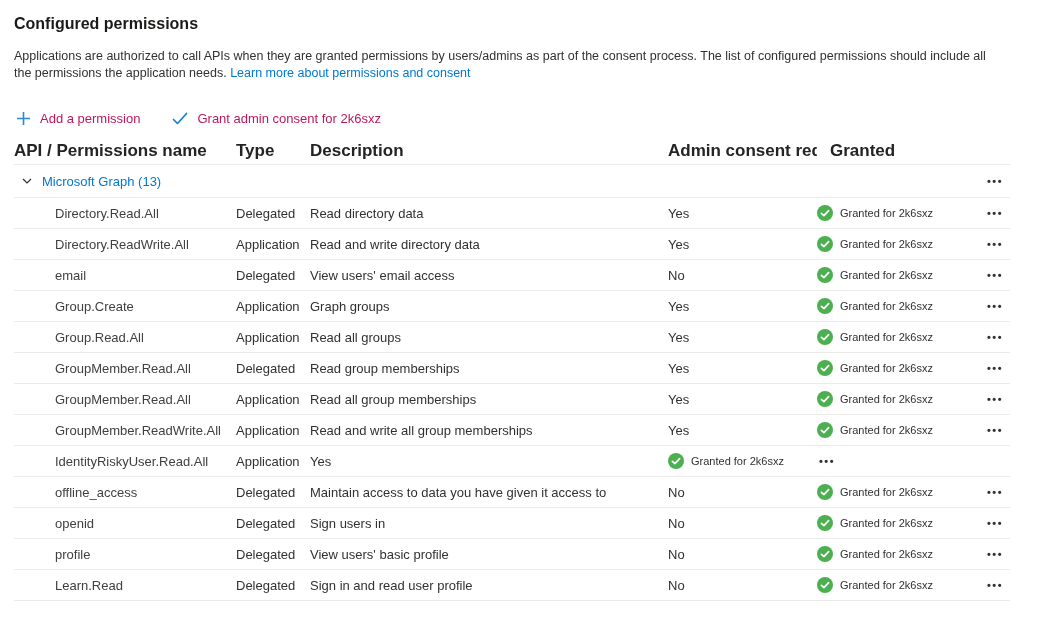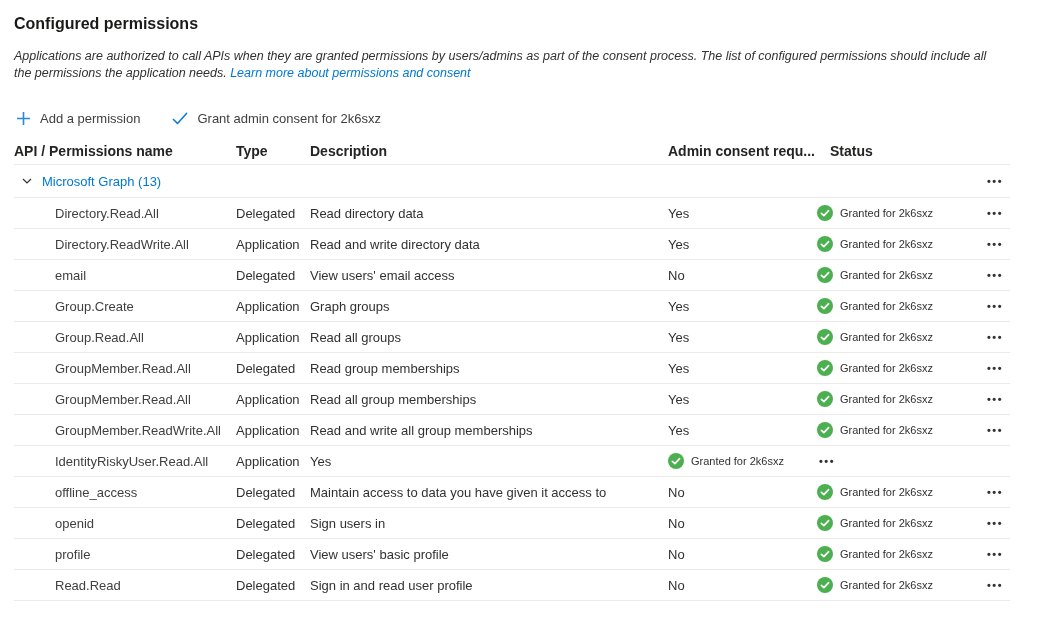--- a/index.html
+++ b/index.html
@@ -20,45 +20,44 @@
     color: #1b1a19;
     margin: 9px 0 15px 0;
   }
 
   .desc {
     font-size: 12.5px;
     line-height: 17px;
     max-width: 992px;
     margin: 0;
     color: #323130;
-    font-style: italic;
   }
   .link { color: #0078d4; text-decoration: none; cursor: pointer; }
 
   .toolbar { margin: 25px 0 8px 0; display: flex; align-items: center; }
   .tb-btn {
     display: inline-flex; align-items: center; gap: 9px;
     background: none; border: none; padding: 4px 2px;
     margin-right: 28px;
-    font-family: inherit; font-size: 13px; color: #404040;
+    font-family: inherit; font-size: 13px; color: #be185d;
     cursor: pointer;
   }
   .tb-icon { display: inline-flex; align-items: center; }
   .tb-icon svg { display: block; }
 
   .table { width: 996px; margin-top: 4px; font-size: 13px; }
   .trow {
     display: grid;
     grid-template-columns: 222px 74px 358px 149px 168px 1fr;
     align-items: center;
     border-bottom: 1px solid #edebe9;
     min-height: 31px;
   }
   .thead { min-height: 27px; font-weight: 700; }
-  .thead .cell { font-size: 14px; color: #252423; }
+  .thead .cell { font-size: 17px; color: #252423; }
   .th-status { padding-left: 13px; }
   .group-row { min-height: 33px; }
 
   .cell { overflow: hidden; white-space: nowrap; }
   .c-name { padding-left: 41px; }
   .thead .c-name { padding-left: 0; }
   .group-name { padding-left: 7px; display: flex; align-items: center; gap: 3px; }
   .chev { display: inline-flex; align-items: center; cursor: pointer; }
   .chev svg { display: block; }
 
@@ -110,21 +109,21 @@
     </button>
   </div>
 
   <div class="table">
 
     <div class="trow thead">
       <div class="cell c-name">API / Permissions name</div>
       <div class="cell">Type</div>
       <div class="cell">Description</div>
       <div class="cell">Admin consent requ...</div>
-      <div class="cell th-status">Status</div>
+      <div class="cell th-status">Granted</div>
       <div class="cell"></div>
     </div>
 
     <div class="trow group-row">
       <div class="cell group-name" style="grid-column: 1 / span 5; gap: 9px;">
         <span class="chev">
           <svg width="12" height="12" viewBox="0 0 12 12">
               <path d="M2 4 L6 8 L10 4" stroke="#323130" stroke-width="1.2" fill="none"></path>
             </svg>
         </span>
@@ -382,21 +381,21 @@
       </span>
       <span class="status-text">Granted for 2k6sxz</span>
     </div>
     <div class="cell c-menu">
       <button class="menu-btn">•••</button>
     </div>
   </div>
 
   <div class="trow">
     <div class="cell c-name">
-      <a class="perm-link">Read.Read</a>
+      <a class="perm-link">Learn.Read</a>
     </div>
     <div class="cell">Delegated</div>
     <div class="cell">Sign in and read user profile</div>
     <div class="cell">No</div>
     <div class="cell c-status">
       <span class="status-icon">
         <svg width="16" height="16" viewBox="0 0 16 16">
                 <circle cx="8" cy="8" r="8" fill="#4caf50"></circle>
                 <path d="M4.4 8.3 L6.9 10.7 L11.6 5.6" stroke="#ffffff" stroke-width="1.7" fill="none" stroke-linecap="round" stroke-linejoin="round"></path>
               </svg>

